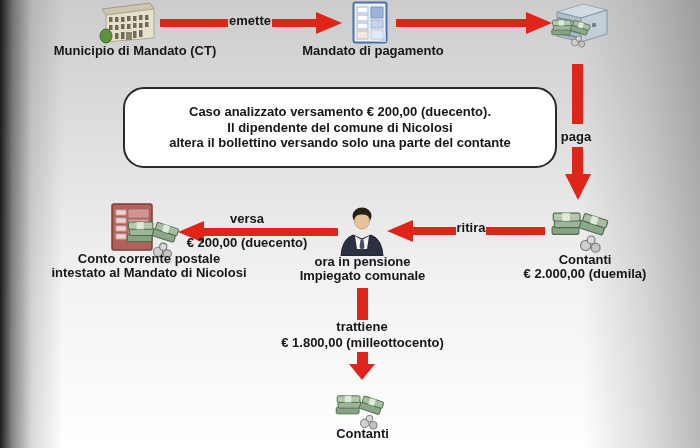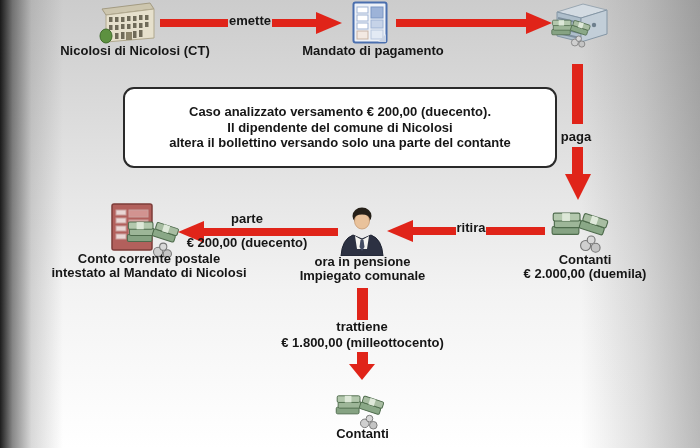--- a/index.html
+++ b/index.html
@@ -15,21 +15,21 @@
   }
   .lbl{position:absolute;color:#161616;font-weight:bold;font-size:13px;line-height:14px;text-align:center;white-space:nowrap;}
   .lbl .ln{display:block;}
   .shaft{position:absolute;background:#e02419;}
   .head{position:absolute;width:0;height:0;}
   .head.right{border-top:11px solid transparent;border-bottom:11px solid transparent;border-left:26px solid #e02419;}
   .head.left{border-top:11px solid transparent;border-bottom:11px solid transparent;border-right:26px solid #e02419;}
   .head.down{border-left:13px solid transparent;border-right:13px solid transparent;border-top:26px solid #e02419;}
   .note{
     position:absolute;left:123px;top:87px;width:430px;height:77px;
-    background:#ffffff;border:2px solid #2a2a2a;border-radius:11px;
+    background:#ffffff;border:2px solid #2a2a2a;border-radius:21px;
     display:flex;flex-direction:column;justify-content:center;
     text-align:center;font-weight:bold;font-size:13px;line-height:15.5px;color:#161616;
   }
   .icon{position:absolute;}
 </style>
 </head>
 <body>
 
 <div class="stage">
 
@@ -130,21 +130,21 @@
         <path d="M2,50 Q3,33 14,29 L23,33 L32,29 Q43,33 44,50 Z" fill="#2c3142" stroke="#1d2230" stroke-width="1"></path>
         <polygon points="16,30 23,34 30,30 28,43 18,43" fill="#f4f4f0"></polygon>
         <polygon points="21.5,34 24.5,34 25.5,41 23,45 20.5,41" fill="#444d63"></polygon>
       </symbol>
     </defs>
   </svg>
 
   <svg class="icon" style="left:99px;top:0;width:58px;height:44px">
       <use href="#sym-building"></use>
     </svg>
-  <div class="lbl" style="left:37px;top:44px;width:196px">Nicolosi di Nicolosi (CT)</div>
+  <div class="lbl" style="left:37px;top:44px;width:196px">Municipio di Mandato (CT)</div>
 
   <div class="shaft" style="left:160px;top:19px;width:68px;height:8px"></div>
   <div class="lbl" style="left:222px;top:14px;width:56px">emette</div>
   <div class="shaft" style="left:272px;top:19px;width:44px;height:8px"></div>
   <div class="head right" style="left:316px;top:12px"></div>
 
   <svg class="icon" style="left:352px;top:1px;width:36px;height:43px">
       <use href="#sym-form"></use>
     </svg>
   <div class="lbl" style="left:280px;top:44px;width:186px">Mandato di pagamento</div>
@@ -170,21 +170,21 @@
   <svg class="icon" style="left:108px;top:203px;width:80px;height:54px">
       <use href="#sym-slip"></use>
     </svg>
   <div class="lbl" style="left:18px;top:252px;width:262px">
     <span class="ln">Conto corrente postale</span>
     <span class="ln">intestato al Mandato di Nicolosi</span>
   </div>
 
   <div class="head left" style="left:178px;top:221px"></div>
   <div class="shaft" style="left:204px;top:228px;width:134px;height:8px"></div>
-  <div class="lbl" style="left:207px;top:212px;width:80px">parte</div>
+  <div class="lbl" style="left:207px;top:212px;width:80px">versa</div>
   <div class="lbl" style="left:157px;top:236px;width:180px">€ 200,00 (duecento)</div>
 
   <svg class="icon" style="left:339px;top:206px;width:46px;height:50px">
       <use href="#sym-person"></use>
     </svg>
   <div class="lbl" style="left:292px;top:255px;width:141px">
     <span class="ln">ora in pensione</span>
     <span class="ln">Impiegato comunale</span>
   </div>
 

